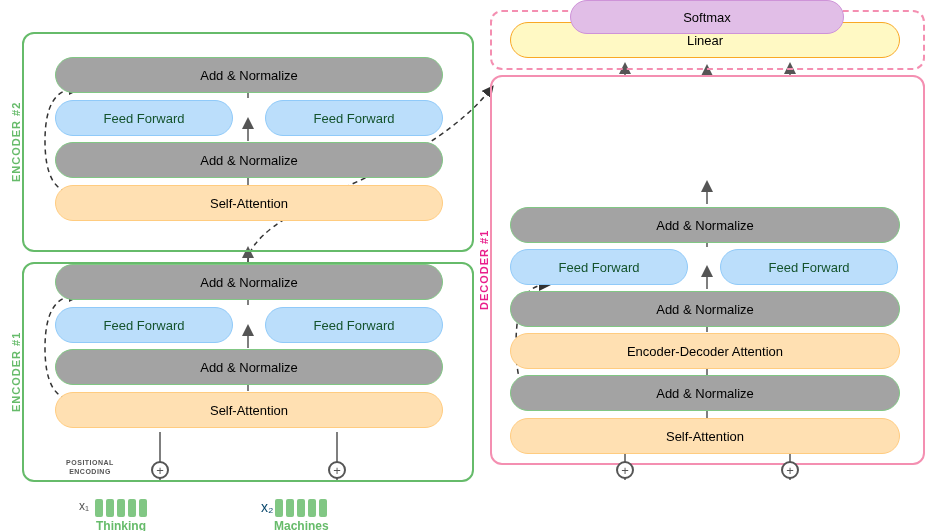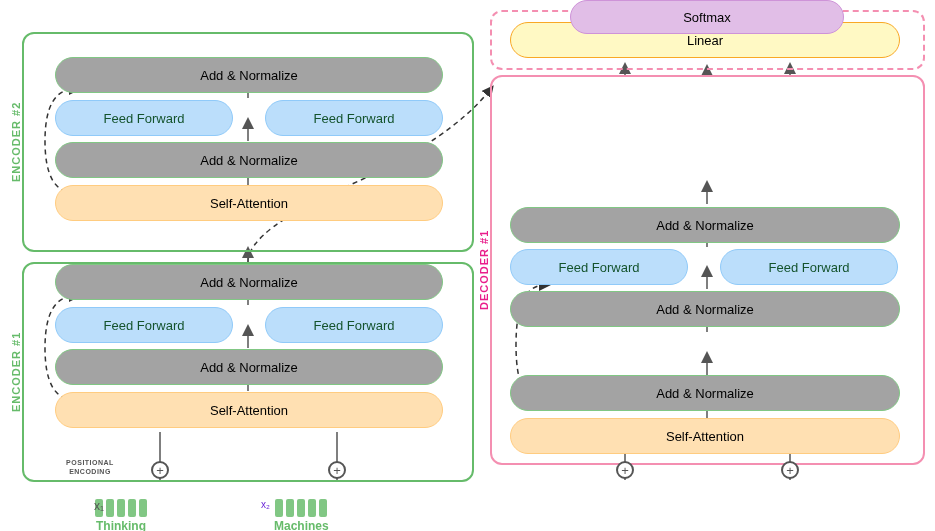--- a/index.html
+++ b/index.html
@@ -284,20 +284,23 @@
   <div class="dec1-label">DECODER #1</div>
 
   <div class="block peach-block" style="left:510px; top:418px; width:390px; height:36px;">
     <span>Self-Attention</span>
   </div>
 
   <div class="block green-block" style="left:510px; top:375px; width:390px; height:36px;">
     <span>Add &amp; Normalize</span>
   </div>
 
+  <div class="block peach-block" style="left:510px; top:333px; width:390px; height:36px;">
+    <span>Encoder-Decoder Attention</span>
+  </div>
 
   <div class="block green-block" style="left:510px; top:291px; width:390px; height:36px;">
     <span>Add &amp; Normalize</span>
   </div>
 
   <div class="block blue-block" style="left:510px; top:249px; width:178px; height:36px;">
     <span>Feed Forward</span>
   </div>
   <div class="block blue-block" style="left:720px; top:249px; width:178px; height:36px;">
     <span>Feed Forward</span>
@@ -340,16 +343,16 @@
     <div style="display:flex; gap:3px; margin-bottom:2px;">
       <div class="token-bar" style="background:#81c784;"></div>
       <div class="token-bar" style="background:#81c784;"></div>
       <div class="token-bar" style="background:#81c784;"></div>
       <div class="token-bar" style="background:#81c784;"></div>
       <div class="token-bar" style="background:#81c784;"></div>
     </div>
     <span style="font-size:12px; font-weight:bold; color:#66bb6a;">Machines</span>
   </div>
 
-  <div style="position:absolute; left:94px; top:499px; font-size:12px; color:#555;">x₁</div>
-  <div style="position:absolute; left:261px; top:499px; font-size:10px; color:#6d28d9;">x₂</div>
+  <div style="position:absolute; left:79px; top:499px; font-size:12px; color:#555;">x₁</div>
+  <div style="position:absolute; left:261px; top:499px; font-size:14px; color:#0c4a6e;">x₂</div>
 
 </div>
 
 </body></html>

